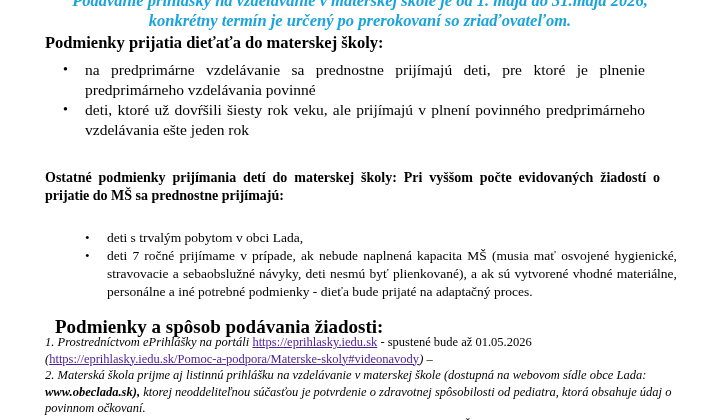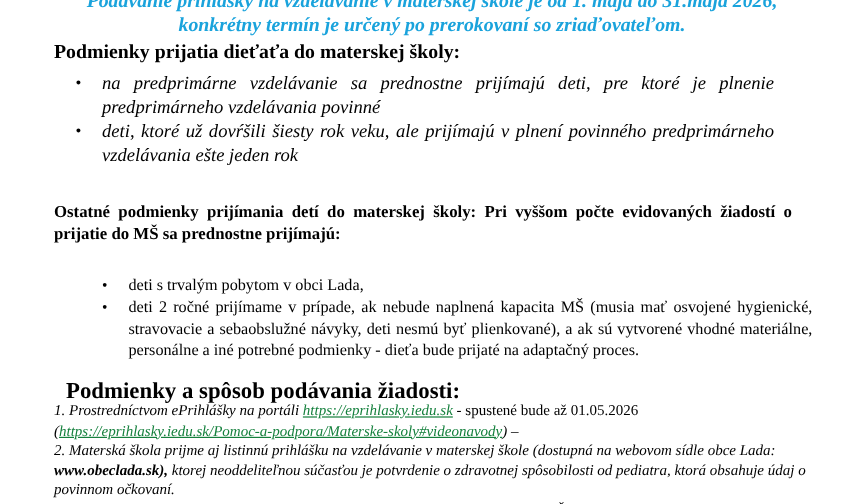--- a/index.html
+++ b/index.html
@@ -11,21 +11,21 @@
     position: absolute; left: 0; top: -9px; width: 720px;
     text-align: center; color: #1aa3dc; font-style: italic; font-weight: bold;
     font-size: 16.5px; line-height: 20px;
   }
   .h1 {
     position: absolute; left: 45px; top: 33px;
     font-weight: bold; font-size: 16.5px; line-height: 20px;
   }
   ul.big {
     position: absolute; left: 45px; top: 60px; width: 600px; margin: 0; padding: 0;
-    list-style: none; font-style: italic; font-size: 15.5px; line-height: 20px;
+    list-style: none; font-size: 15.5px; line-height: 20px;
   }
   ul.big li { position: relative; padding-left: 40px; text-align: justify; }
   ul.big li::before {
     content: "\2022"; position: absolute; left: 18px; top: 0; font-style: normal; font-size: 14px;
   }
   .h2 {
     position: absolute; left: 45px; top: 169px; width: 615px;
     font-weight: bold; font-size: 14px; line-height: 18px; text-align: justify;
   }
   ul.small {
@@ -39,21 +39,21 @@
   .h3 {
     position: absolute; left: 55px; top: 318px;
     font-weight: bold; font-size: 19px; line-height: 17px;
   }
   .steps {
     position: absolute; left: 45px; top: 334px; width: 640px;
     font-size: 12.5px; line-height: 16.5px;
   }
   .steps p { margin: 0; }
   .it { font-style: italic; }
-  a.link { color: #15803d; text-decoration: underline; font-style: italic; }
+  a.link { color: #4c1d95; text-decoration: underline; }
   .b { font-weight: bold; text-align: center; }
 </style>
 </head>
 <body>
 
 <div class="notice">
   <div>Podávanie prihlášky na vzdelávanie v materskej škole je od 1. mája do 31.mája 2026,</div>
   <div>konkrétny termín je určený po prerokovaní so zriaďovateľom.</div>
 </div>
 
@@ -61,21 +61,21 @@
 
 <ul class="big">
   <li>na predprimárne vzdelávanie sa prednostne prijímajú deti, pre ktoré je plnenie predprimárneho vzdelávania povinné</li>
   <li>deti, ktoré už dovŕšili šiesty rok veku, ale prijímajú v plnení povinného predprimárneho vzdelávania ešte jeden rok</li>
 </ul>
 
 <div class="h2">Ostatné podmienky prijímania detí do materskej školy: Pri vyššom počte evidovaných žiadostí o prijatie do MŠ  sa prednostne prijímajú:</div>
 
 <ul class="small">
   <li>deti s trvalým pobytom v obci  Lada,</li>
-  <li>deti 2 ročné prijímame v prípade, ak nebude naplnená kapacita MŠ (musia mať osvojené hygienické, stravovacie a sebaobslužné návyky, deti nesmú byť plienkované),  a ak sú vytvorené vhodné materiálne, personálne a iné potrebné podmienky - dieťa bude prijaté na adaptačný proces.</li>
+  <li>deti 7 ročné prijímame v prípade, ak nebude naplnená kapacita MŠ (musia mať osvojené hygienické, stravovacie a sebaobslužné návyky, deti nesmú byť plienkované),  a ak sú vytvorené vhodné materiálne, personálne a iné potrebné podmienky - dieťa bude prijaté na adaptačný proces.</li>
 </ul>
 
 <div class="h3">Podmienky a spôsob podávania žiadosti:</div>
 
 <div class="steps">
   <p>
     <span class="it">1. Prostredníctvom ePrihlášky na portáli </span><a class="link">https://eprihlasky.iedu.sk</a><span>  - spustené bude až 01.05.2026</span>
   </p>
   <p>
     <span class="it">(</span><a class="link">https://eprihlasky.iedu.sk/Pomoc-a-podpora/Materske-skoly#videonavody</a><span class="it">) –</span>

